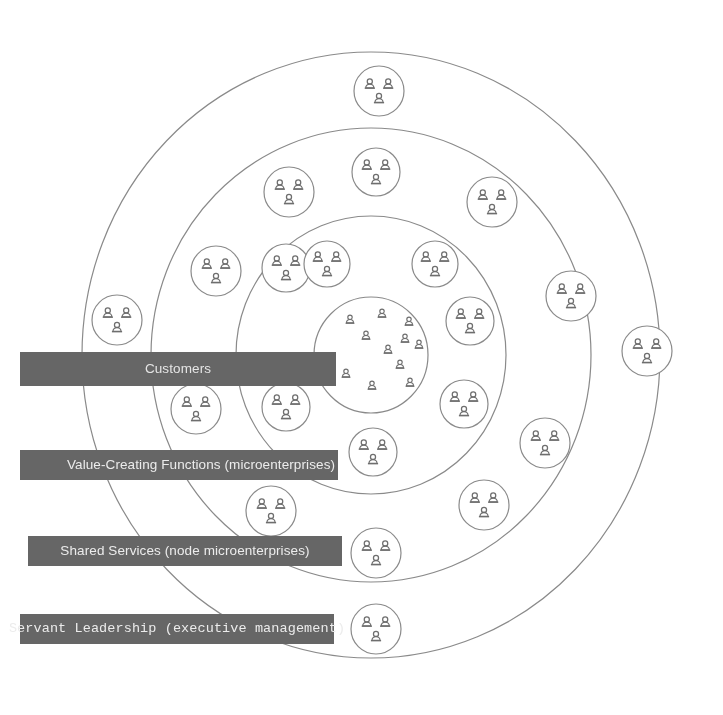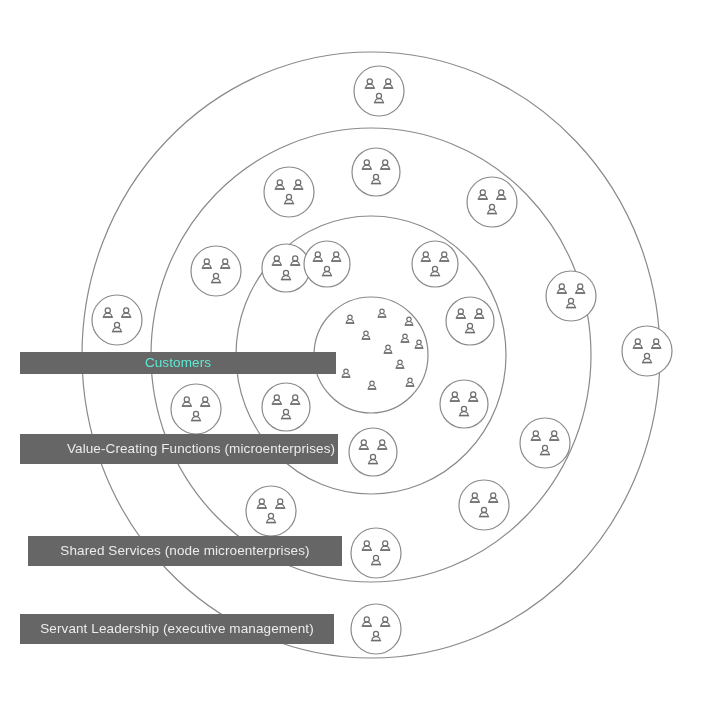--- a/index.html
+++ b/index.html
@@ -204,27 +204,27 @@
         <use href="#person-glyph-sm" xlink:href="#person-glyph-sm" transform="translate(405,339)" stroke="#6e6e6e" fill="none"></use>
         <use href="#person-glyph-sm" xlink:href="#person-glyph-sm" transform="translate(346,374)" stroke="#6e6e6e" fill="none"></use>
         <use href="#person-glyph-sm" xlink:href="#person-glyph-sm" transform="translate(372,386)" stroke="#6e6e6e" fill="none"></use>
         <use href="#person-glyph-sm" xlink:href="#person-glyph-sm" transform="translate(400,365)" stroke="#6e6e6e" fill="none"></use>
         <use href="#person-glyph-sm" xlink:href="#person-glyph-sm" transform="translate(410,383)" stroke="#6e6e6e" fill="none"></use>
         <use href="#person-glyph-sm" xlink:href="#person-glyph-sm" transform="translate(419,345)" stroke="#6e6e6e" fill="none"></use>
       </g>
   </svg>
 
   <div id="labels-layer">
-      <div class="label-bar" style="left: 20px; top: 352px; width: 316px; height: 22px; background: rgb(102, 102, 102); color: #5eead4;">
+      <div class="label-bar" style="left: 20px; top: 352px; width: 316px; height: 34px; background: rgb(102, 102, 102); color: #e5e5e5;">
         <span>Customers</span>
       </div>
-      <div class="label-bar" style="left: 20px; top: 434px; width: 318px; height: 30px; background: rgb(102, 102, 102); color: rgb(236, 236, 236); padding-left: 44px;">
+      <div class="label-bar" style="left: 20px; top: 450px; width: 318px; height: 30px; background: rgb(102, 102, 102); color: rgb(236, 236, 236); padding-left: 44px;">
         <span>Value-Creating Functions (microenterprises)</span>
       </div>
       <div class="label-bar" style="left: 20px; top: 536px; width: 314px; height: 30px; background: rgb(102, 102, 102); color: rgb(236, 236, 236); margin-left: 8px;">
         <span>Shared Services (node microenterprises)</span>
       </div>
-      <div class="label-bar" style="left: 20px; top: 614px; width: 314px; height: 30px; background: rgb(102, 102, 102); color: rgb(236, 236, 236);">
+      <div class="label-bar" style="left: 20px; top: 614px; width: 314px; height: 30px; background: rgb(102, 102, 102); color: rgb(236, 236, 236); font-family: Liberation Mono, monospace;">
         <span>Servant Leadership (executive management)</span>
       </div>
     </div>
 
 </div>
 
 </body></html>

